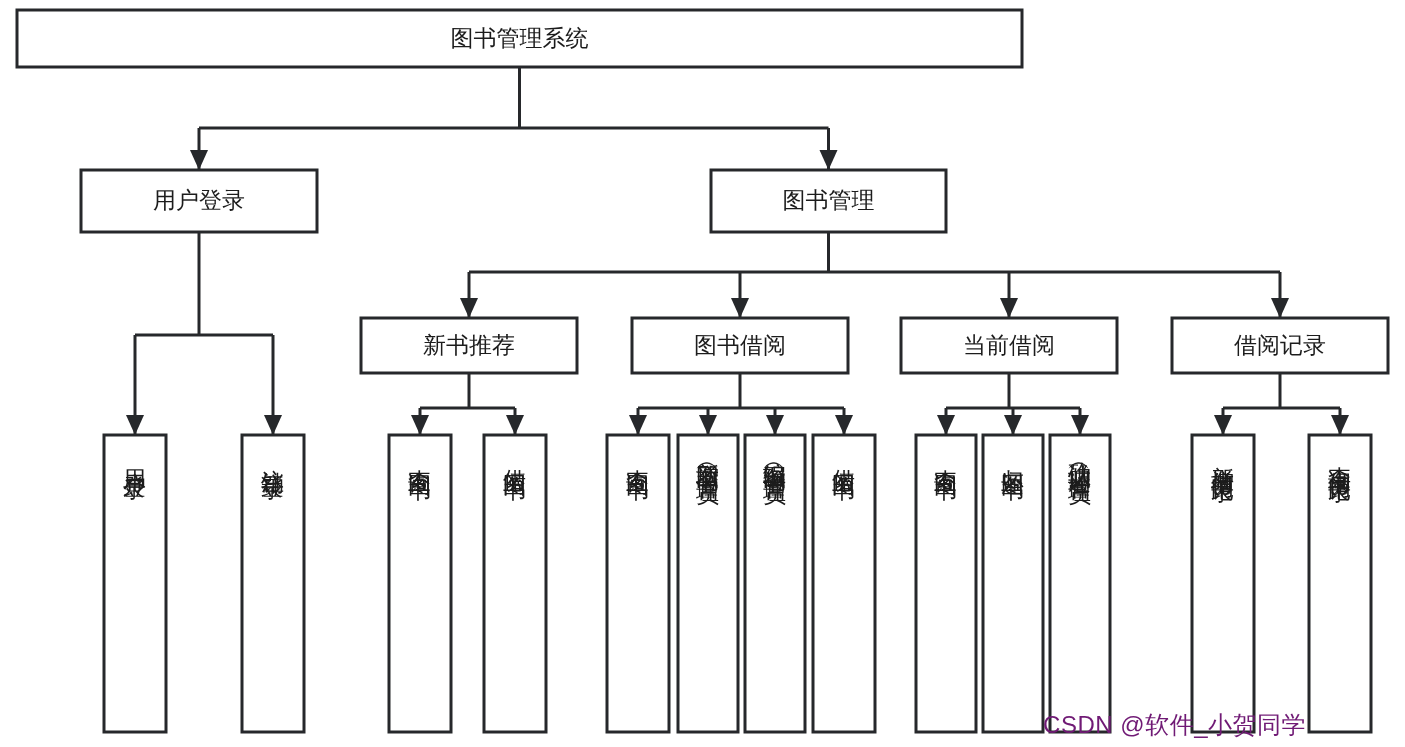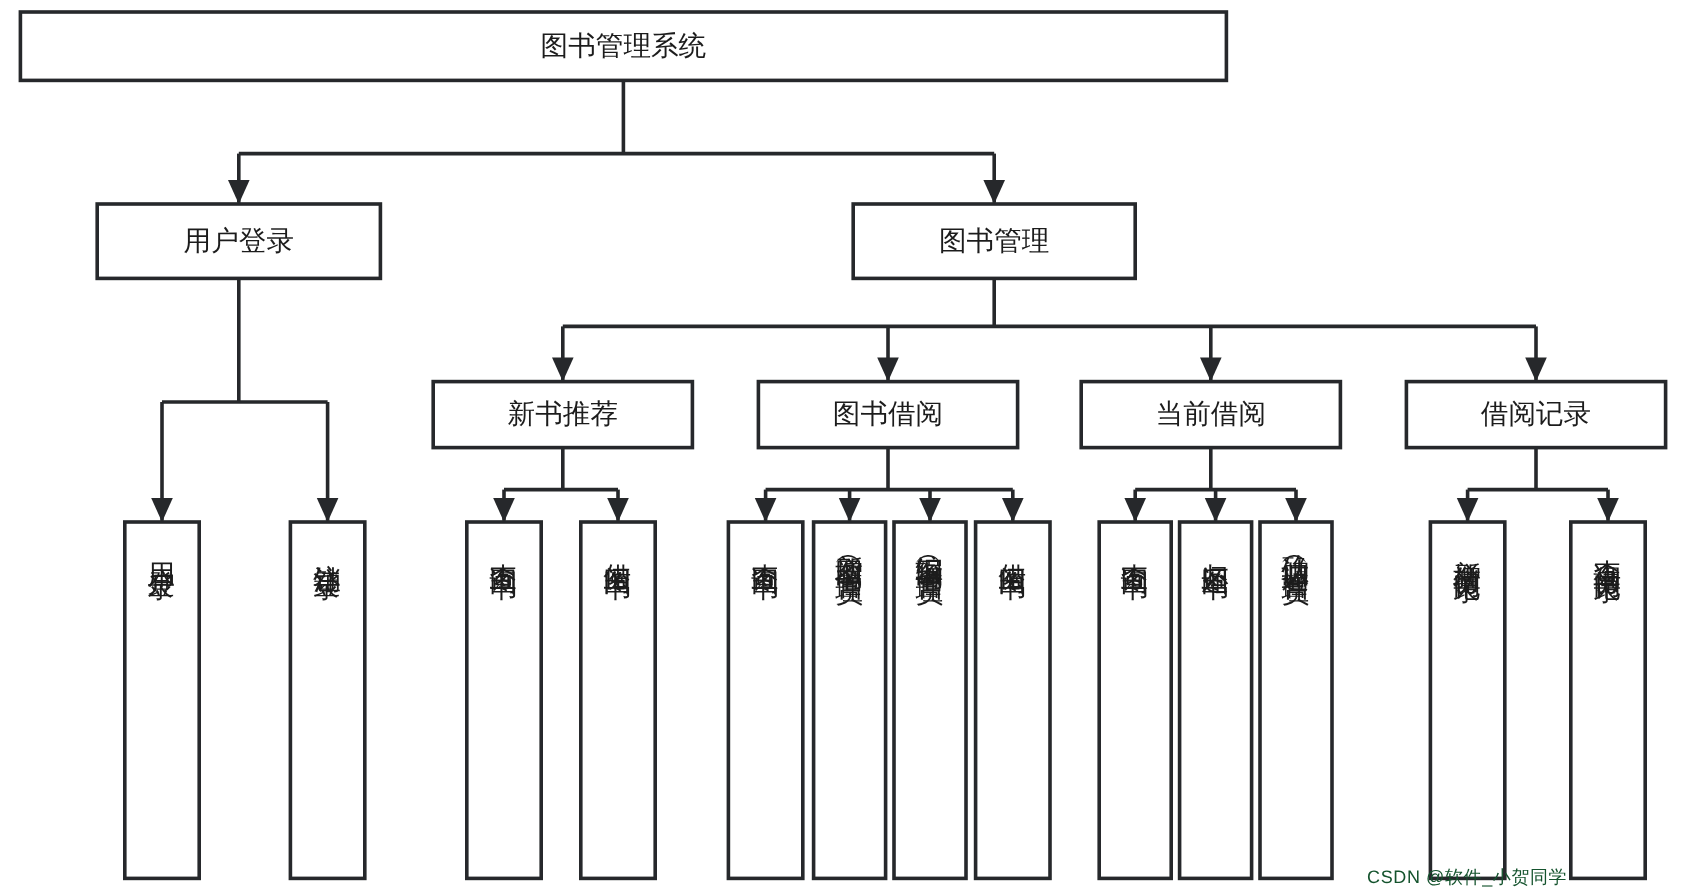--- a/index.html
+++ b/index.html
@@ -55,22 +55,22 @@
     writing-mode: vertical-rl;
     text-orientation: upright;
     text-anchor: middle;
     letter-spacing: 3px;
   }
   .watermark-text {
     position: absolute;
     right: 8px;
     bottom: 6px;
     font-family: "Liberation Sans", "DejaVu Sans", sans-serif;
-    font-size: 15px;
-    color: #14532d;
+    font-size: 24px;
+    color: #701a75;
     white-space: nowrap;
     letter-spacing: 0.5px;
     user-select: none;
   }
 </style>
 </head>
 <body>
 
 <div id="diagram-root">
   <svg class="flow" viewBox="0 0 1405 747">

